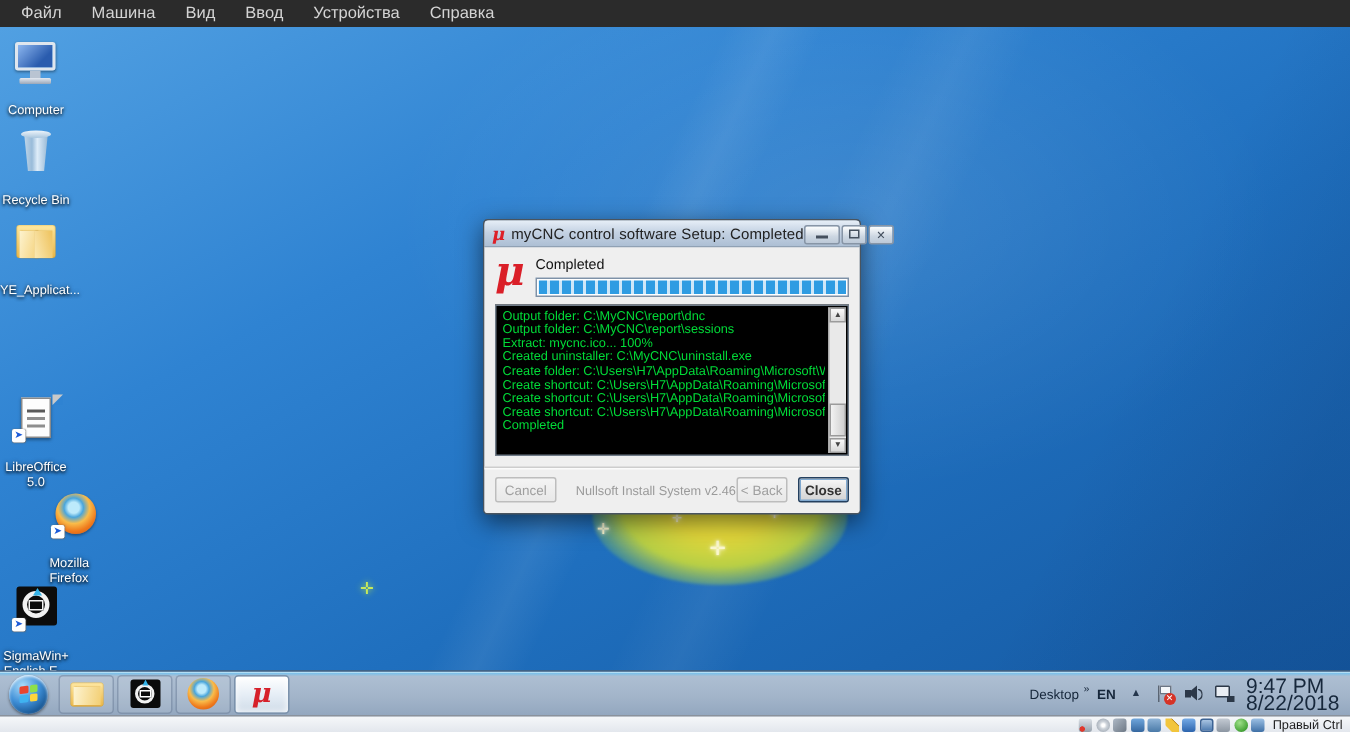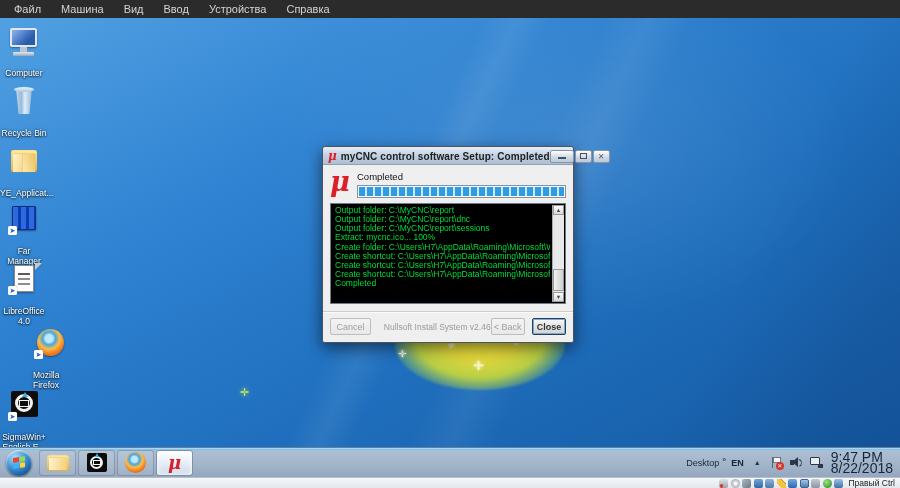--- a/index.html
+++ b/index.html
@@ -61,21 +61,21 @@
   .g-sigma .ring { position:absolute; left:8px; top:4px; width:18px; height:18px; border:3px solid #f2f2f2; border-radius:50%; }
   .g-sigma .core { position:absolute; left:12px; top:10px; width:10px; height:7px; background:#0c0c0c; border:1px solid #f2f2f2; }
   .g-sigma .tri { position:absolute; left:15px; top:2px; width:0; height:0; border-left:3px solid transparent; border-right:3px solid transparent; border-bottom:5px solid #35b3e8; }
 
   
   .dlg { position:absolute; left:322px; top:128px; width:252px; background:#c4d2e2; border:1px solid #49545f; border-radius:3px;
          box-shadow:0 5px 16px rgba(0,0,0,.55), inset 0 0 0 1px rgba(255,255,255,.5); }
   .dlg-title { height:17px; display:flex; align-items:center; padding:1px 3px 0 5px;
                background:linear-gradient(180deg,#e6eef7,#c3d1e2 48%,#adbfd4); border-radius:3px 3px 0 0; }
   .dlg-title .mu-sm { font:italic bold 12px "DejaVu Serif",serif; color:#dd1f27; margin-right:4px; line-height:12px; }
-  .dlg-title .txt { font-size:10px; font-weight:bold; color:#222; letter-spacing:.1px; white-space:nowrap; }
+  .dlg-title .txt { font-size:10px; font-weight:normal; color:#222; letter-spacing:.1px; white-space:nowrap; }
   .winbtns { margin-left:auto; display:flex; gap:1px; }
   .wbtn { height:13px; border:1px solid #8795a6; border-radius:2px; background:linear-gradient(#fdfefe,#cdd7e2 60%,#bcc9d8);
           display:flex; align-items:center; justify-content:center; }
   .wbtn.min { width:24px; } .wbtn.max, .wbtn.cls { width:17px; }
   .wbtn .dash { width:8px; height:2px; background:#45505e; margin-top:4px; }
   .wbtn .box { width:7px; height:6px; border:1px solid #45505e; }
   .wbtn .x { font-size:7.5px; color:#45505e; line-height:7px; }
 
   .dlg-body { background:#efefef; border-top:1px solid #90a1b4; padding:5px 7px 7px; border-radius:0 0 2px 2px; }
   .hdr { display:flex; align-items:flex-start; }
@@ -205,35 +205,28 @@
       <div class="lbl">Recycle Bin</div>
     </div>
     <div class="di" style="top:128px;">
       <div class="img g-folder">
           <i class="back"></i>
           <i class="front"></i>
           <i class="front2"></i>
         </div>
       <div class="lbl">YE_Applicat...</div>
     </div>
-    <div class="di" style="top:186px;">
-      <div class="img g-far">
-          <i class="body"></i>
-          <span class="badge">➤</span>
-        </div>
-      <div class="lbl">Far Manager</div>
-    </div>
     <div class="di" style="top:246px;">
       <div class="img g-libre">
           <i class="page"></i>
           <i class="fold"></i>
           <i class="line"></i>
           <span class="badge">➤</span>
         </div>
-      <div class="lbl">LibreOffice 4.0</div>
+      <div class="lbl">LibreOffice 5.0</div>
     </div>
     <div class="di" style="top:310px;padding-left:33px;">
       <div class="img g-firefox">
           <i class="ball"></i>
           <span class="badge">➤</span>
         </div>
       <div class="lbl">Mozilla Firefox</div>
     </div>
     <div class="di" style="top:372px;">
       <div class="img g-sigma">
@@ -267,24 +260,24 @@
           <div class="mu-big">μ</div>
           <div class="hdr-right">
             <div class="hdr-status">Completed</div>
             <div class="progress">
                 <div class="progress-fill"></div>
               </div>
           </div>
         </div>
         <div class="logbox">
           <div>
-              <div class="logline">Output folder: C:\MyCNC\report</div>
               <div class="logline">Output folder: C:\MyCNC\report\dnc</div>
               <div class="logline">Output folder: C:\MyCNC\report\sessions</div>
               <div class="logline">Extract: mycnc.ico... 100%</div>
+              <div class="logline">Created uninstaller: C:\MyCNC\uninstall.exe</div>
               <div class="logline">Create folder: C:\Users\H7\AppData\Roaming\Microsoft\Windows\Start M...</div>
               <div class="logline">Create shortcut: C:\Users\H7\AppData\Roaming\Microsoft\Windows\Start ...</div>
               <div class="logline">Create shortcut: C:\Users\H7\AppData\Roaming\Microsoft\Windows\Start ...</div>
               <div class="logline">Create shortcut: C:\Users\H7\AppData\Roaming\Microsoft\Windows\Start ...</div>
               <div class="logline">Completed</div>
             </div>
           <div class="vscroll">
             <div class="varrow up">▲</div>
             <div class="vthumb"></div>
             <div class="varrow dn">▼</div>

